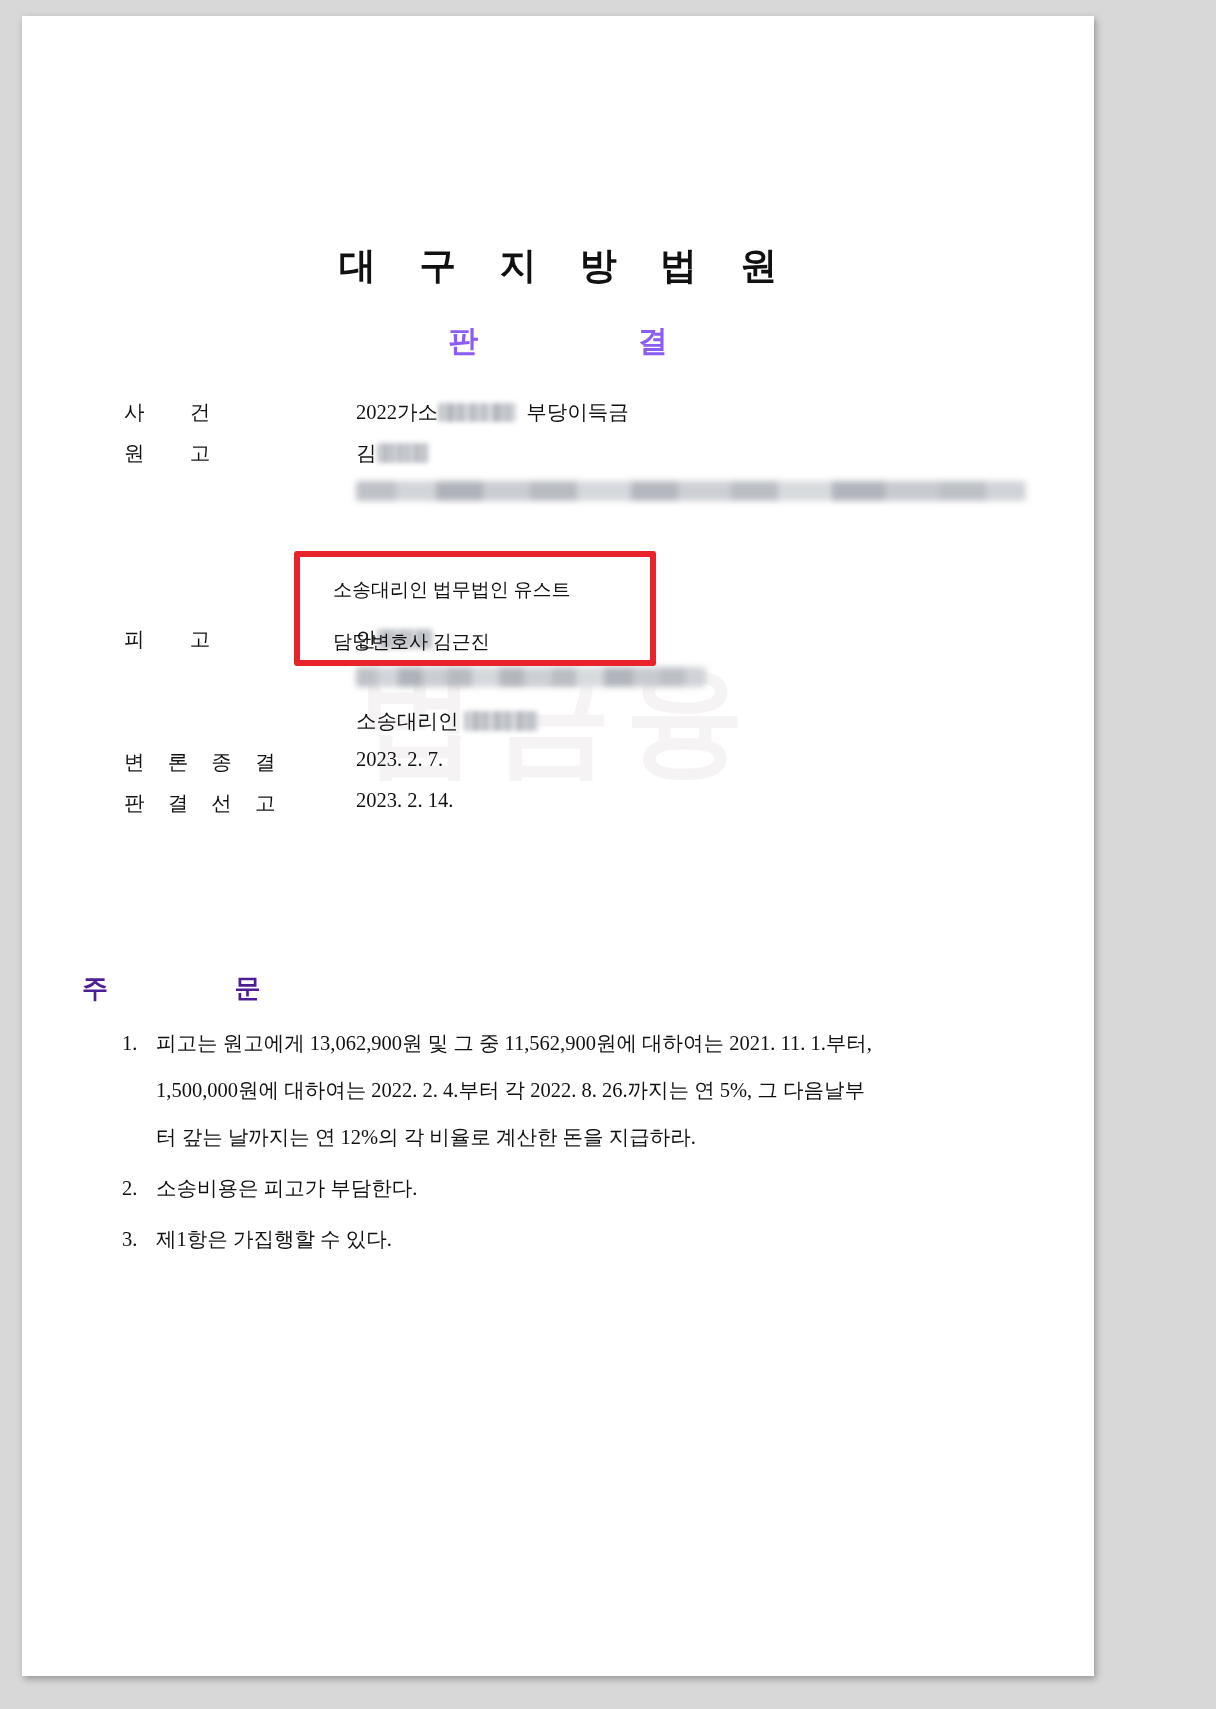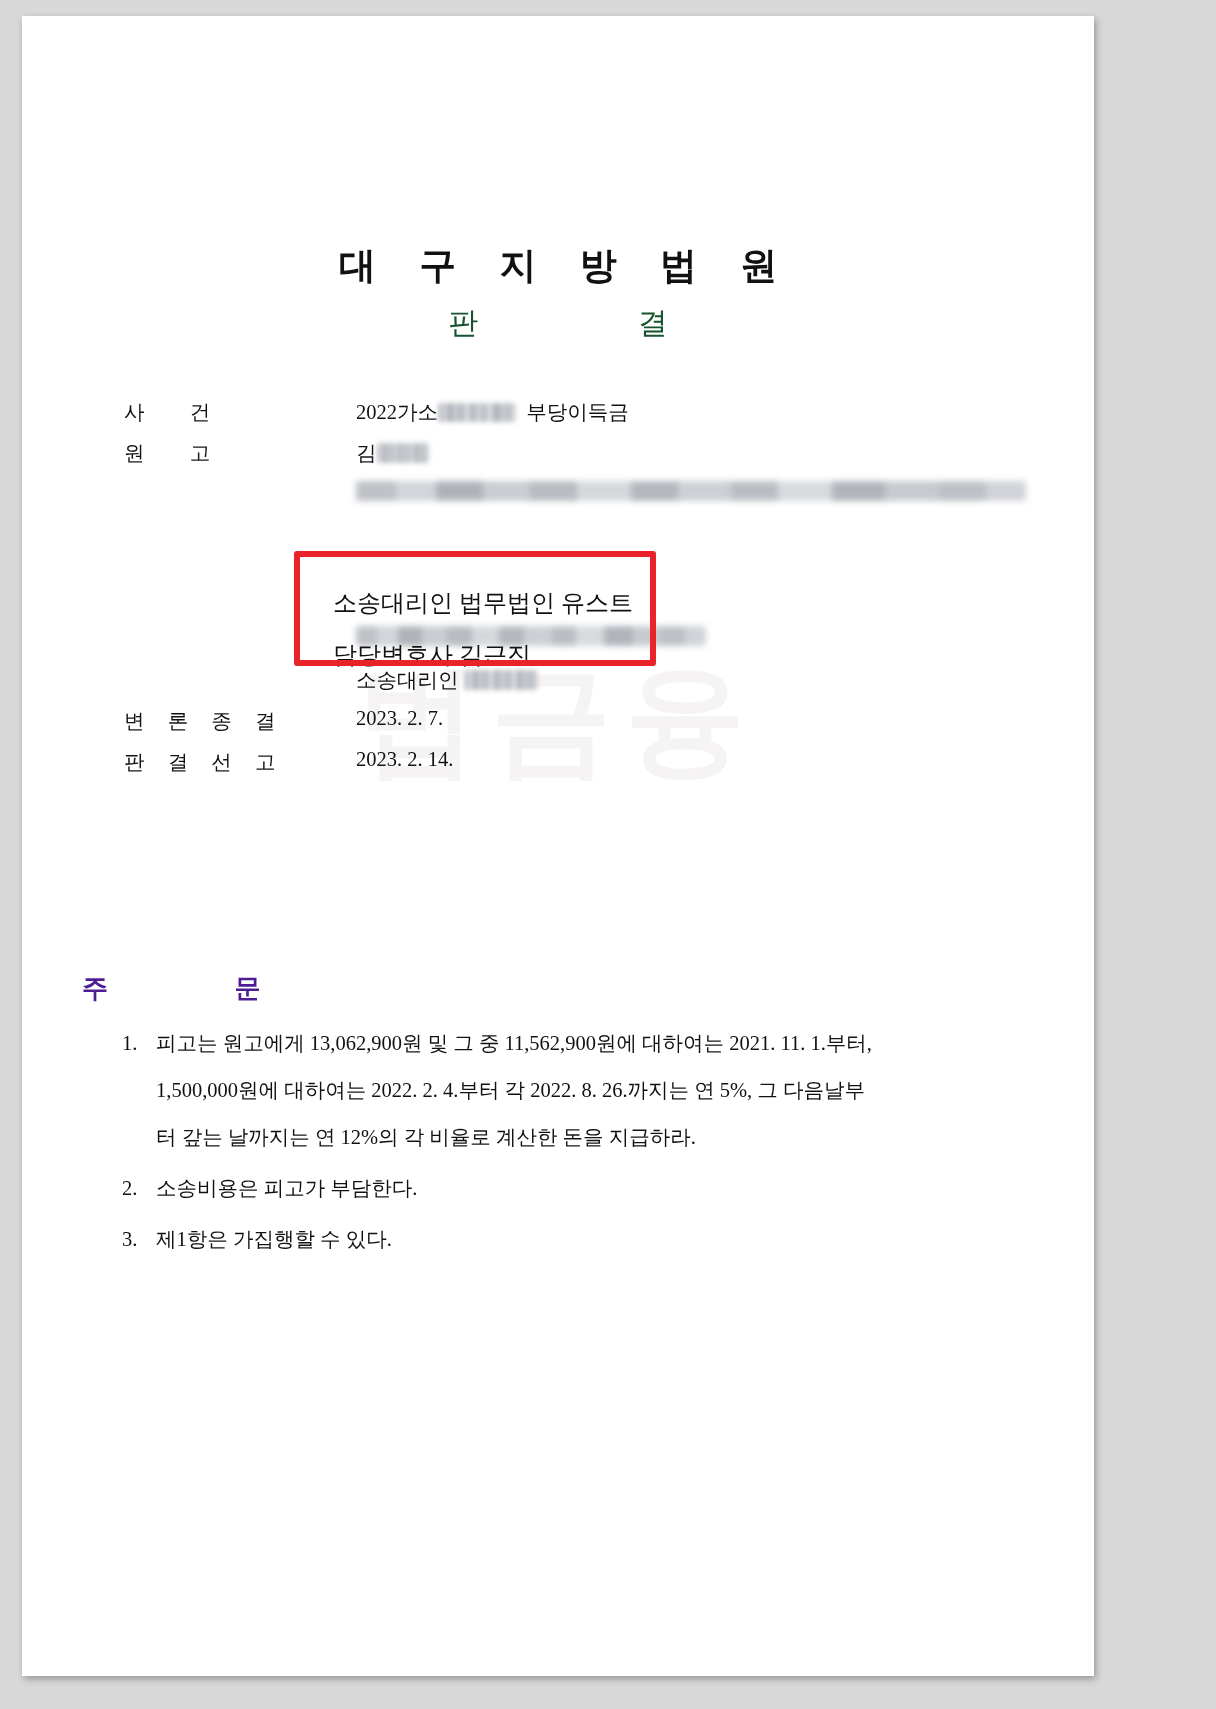--- a/index.html
+++ b/index.html
@@ -54,27 +54,27 @@
     font-size: 37px;
     font-weight: 700;
     letter-spacing: 17px;
     text-indent: 17px;
     color: #111;
   }
   .doc-kind {
     position: absolute;
     left: 0;
     right: 0;
-    top: 287px;
+    top: 305px;
     text-align: center;
     font-size: 30px;
-    font-weight: 400;
+    font-weight: 700;
     letter-spacing: 76px;
     text-indent: 76px;
-    color: #14532d;
+    color: #8b5cf6;
   }
 
   .meta {
     position: absolute;
     left: 100px;
     top: 382px;
     width: 880px;
     font-size: 20.5px;
     color: #111;
   }
@@ -126,22 +126,22 @@
     width: 362px;
     height: 115px;
     border: 6px solid #e8242a;
     border-radius: 3px;
     box-sizing: border-box;
     pointer-events: none;
   }
   .lawfirm-lines {
     position: absolute;
     left: 311px;
-    top: 561px;
-    font-size: 24px;
+    top: 548px;
+    font-size: 19px;
     color: #111;
     line-height: 52px;
   }
 
   .order-title {
     position: absolute;
     left: 0;
     right: 0;
     top: 955px;
     text-align: left;
@@ -225,20 +225,26 @@
       <div class="meta-row" style="min-height:52px">
         <div class="meta-label"></div>
         <div class="meta-value">&nbsp;</div>
       </div>
 
       <div class="meta-row" style="min-height:52px">
         <div class="meta-label"></div>
         <div class="meta-value">&nbsp;</div>
       </div>
 
+      <div class="meta-row">
+        <div class="meta-label">피        고</div>
+        <div class="meta-value">
+          <span>안</span><span class="redact small"></span>
+        </div>
+      </div>
 
       <div class="meta-row">
         <div class="meta-label"></div>
         <div class="meta-value">
           <span class="redact addr2"></span>
         </div>
       </div>
 
       <div class="meta-row">
         <div class="meta-label"></div>

